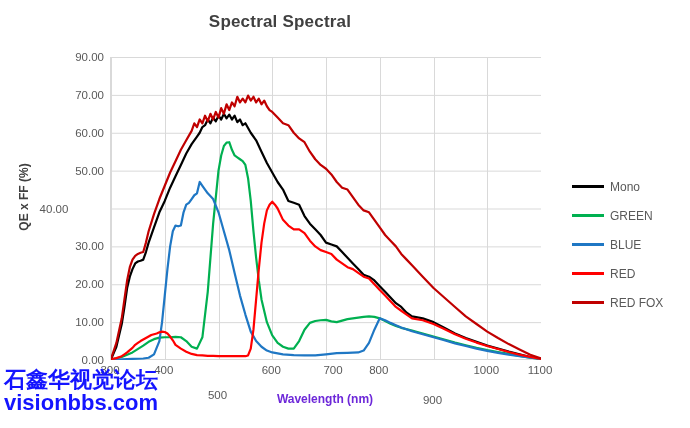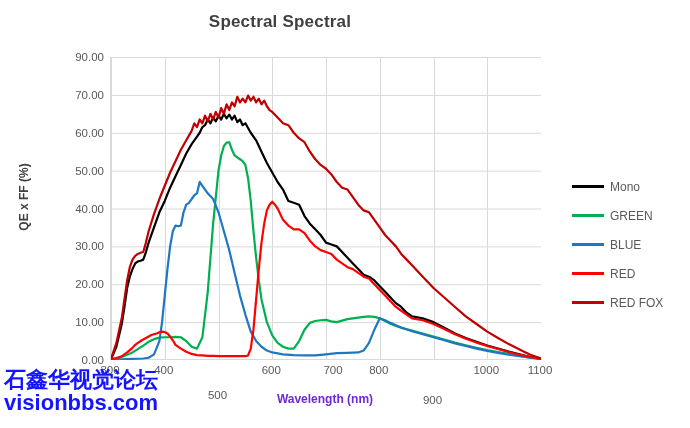--- a/index.html
+++ b/index.html
@@ -150,21 +150,21 @@
         <path d="M0.00 302.24 L5.38 301.11 L10.75 299.21 L13.44 297.32 L16.13 295.43 L18.81 293.15 L21.50 290.88 L24.19 287.85 L26.88 285.96 L29.56 284.06 L32.25 282.55 L34.94 281.03 L37.63 279.52 L40.31 278.00 L43.00 277.25 L45.69 276.49 L48.38 275.35 L51.06 274.59 L53.75 274.97 L56.44 276.49 L59.13 279.52 L61.81 283.31 L64.50 287.85 L69.88 291.64 L75.25 294.67 L80.63 296.94 L86.00 298.08 L91.38 298.45 L96.75 298.83 L102.13 298.83 L107.50 299.21 L118.25 299.21 L129.00 299.21 L134.38 299.21 L137.06 298.45 L139.75 291.64 L142.44 272.70 L145.13 242.40 L147.81 212.10 L150.50 185.59 L153.19 166.65 L155.88 153.39 L158.56 147.71 L161.25 144.68 L163.94 147.71 L166.63 151.50 L172.00 162.86 L177.38 168.54 L182.75 172.33 L188.13 172.33 L193.50 176.12 L198.88 183.69 L204.25 189.38 L209.63 193.16 L215.00 195.06 L220.37 196.95 L225.75 202.63 L231.13 206.42 L236.50 210.21 L241.88 212.10 L247.25 215.89 L252.63 219.68 L258.00 221.57 L263.38 227.25 L268.75 232.93 L274.13 238.61 L279.50 244.29 L284.88 249.97 L290.25 253.76 L295.63 257.55 L301.00 261.34 L311.75 263.23 L322.50 267.02 L333.25 271.94 L344.00 277.25 L354.75 281.79 L365.50 285.58 L376.25 288.99 L387.00 292.02 L397.75 295.05 L408.50 297.70 L419.25 299.97 L430.00 301.86" fill="none" stroke="#FF0000" stroke-width="2.2" stroke-linejoin="round" stroke-linecap="round"></path>
         <path d="M0.00 301.86 L5.38 285.96 L10.75 261.34 L13.44 242.40 L16.13 223.46 L18.81 210.21 L21.50 202.63 L24.19 198.84 L26.88 196.95 L29.56 195.81 L32.25 195.06 L34.94 185.59 L37.63 174.22 L43.00 157.18 L48.38 142.03 L53.75 128.78 L59.13 115.52 L64.50 104.16 L69.88 92.79 L75.25 83.33 L80.63 73.86 L83.31 66.28 L86.00 70.07 L88.69 62.49 L91.38 66.28 L94.06 58.71 L96.75 64.39 L99.44 56.81 L102.13 62.49 L104.81 54.92 L107.50 60.60 L110.19 51.13 L112.88 56.81 L115.56 47.34 L118.25 53.03 L120.94 45.45 L123.62 49.24 L126.31 39.77 L129.00 45.45 L131.69 41.66 L134.38 45.45 L137.06 38.63 L139.75 43.56 L142.44 39.77 L145.13 45.45 L147.81 41.66 L150.50 47.34 L153.19 43.56 L155.88 49.24 L158.56 53.03 L161.25 54.92 L166.63 60.60 L172.00 66.28 L177.38 68.17 L182.75 75.75 L188.13 81.43 L193.50 85.22 L198.88 94.69 L204.25 102.26 L209.63 107.94 L215.00 111.73 L220.37 117.41 L225.75 124.99 L231.13 130.67 L236.50 132.56 L241.88 140.14 L247.25 147.71 L252.63 153.39 L258.00 155.29 L263.38 162.86 L268.75 170.44 L274.13 178.01 L279.50 183.69 L284.88 189.38 L290.25 196.95 L295.63 202.63 L301.00 208.31 L311.75 219.68 L322.50 231.04 L333.25 240.51 L344.00 249.97 L354.75 259.44 L365.50 267.02 L376.25 274.59 L387.00 281.03 L397.75 287.09 L408.50 292.39 L419.25 297.70 L430.00 301.49" fill="none" stroke="#C00000" stroke-width="2.2" stroke-linejoin="round" stroke-linecap="round"></path>
       </svg>
   </div>
 
   <div id="ytick-layer">
       <div class="ytick" style="left: 4px; top: 360px;">0.00</div>
       <div class="ytick" style="left: 4px; top: 322.125px;">10.00</div>
       <div class="ytick" style="left: 4px; top: 284.25px;">20.00</div>
       <div class="ytick" style="left: 4px; top: 246.375px;">30.00</div>
-      <div class="ytick" style="left: 4px; top: 208.5px;">40.00</div>
+      <div class="ytick" style="left: 4px; top: 208.5px; text-align: center;">40.00</div>
       <div class="ytick" style="left: 4px; top: 170.625px;">50.00</div>
       <div class="ytick" style="left: 4px; top: 132.75px;">60.00</div>
       <div class="ytick" style="left: 4px; top: 94.875px;">70.00</div>
       <div class="ytick" style="left: 4px; top: 57px;">90.00</div>
     </div>
   <div id="xtick-layer">
       <div class="xtick" style="left: 110px;">300</div>
       <div class="xtick" style="left: 163.75px;">400</div>
       <div class="xtick" style="left: 217.5px; margin-top: 25px;">500</div>
       <div class="xtick" style="left: 271.25px;">600</div>

